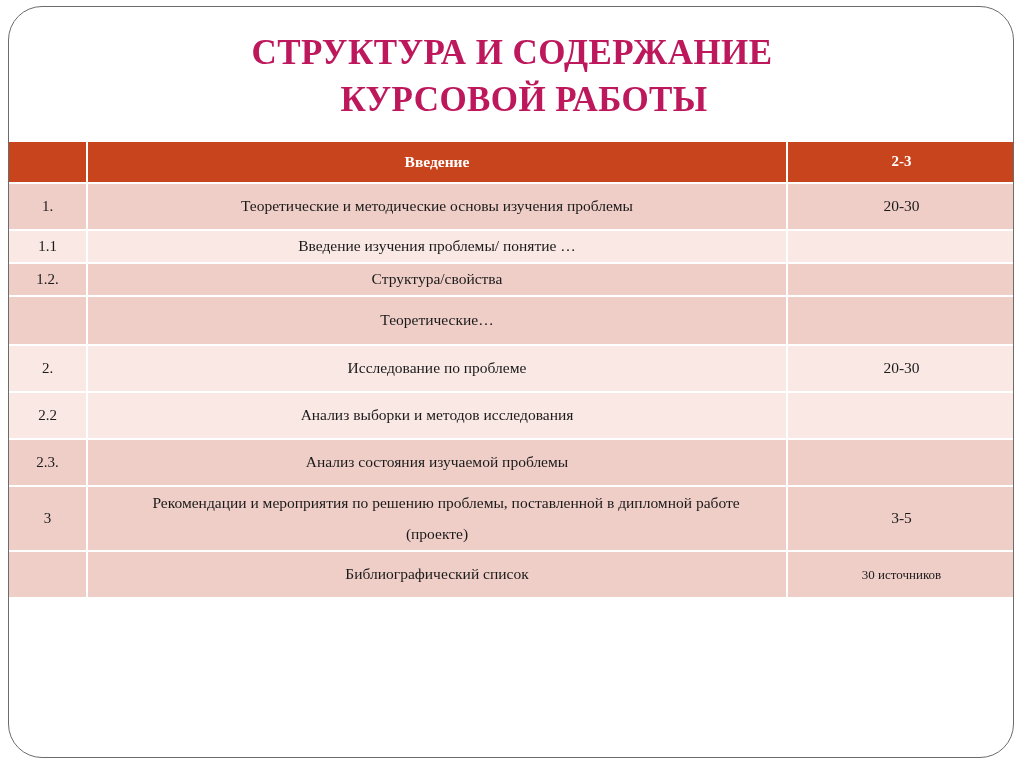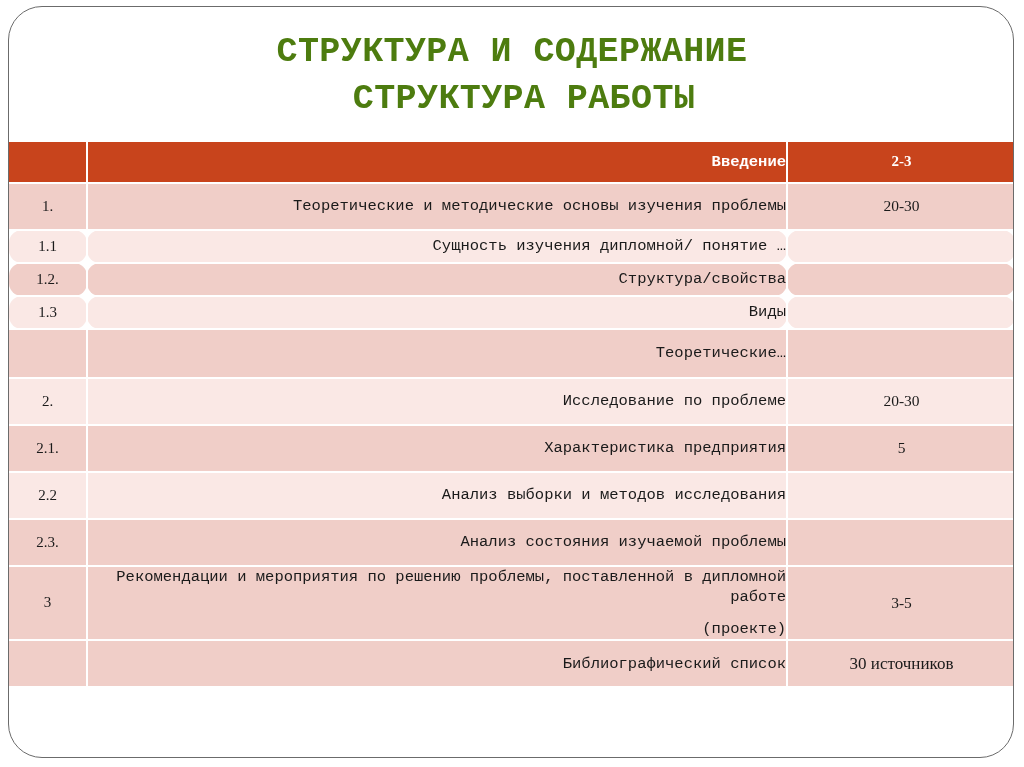--- a/index.html
+++ b/index.html
@@ -32,26 +32,26 @@
   
   #title-block {
     position: absolute;
     left: 0;
     top: 22px;
     width: 1006px;
     text-align: center;
     pointer-events: none;
   }
   .title-line {
-    font-family: Liberation Mono, monospace;
+    font-family: Liberation Serif, serif;
     font-weight: bold;
     font-size: 35px;
     line-height: 47px;
     letter-spacing: 0.4px;
-    color: #4d7c0f;
+    color: #be185d;
     white-space: nowrap;
   }
   .title-line.line2 {
     padding-left: 24px;
   }
 
   
   #content-table {
     position: absolute;
     left: 0;
@@ -73,62 +73,61 @@
     border-bottom: 2px solid #ffffff;
     line-height: 1.32;
   }
   #content-table td:last-child { border-right: none; margin-left: 36px; }
 
   .cell-num {
     text-align: center;
     font-size: 15px;
   }
   .cell-title {
-    text-align: right;
+    text-align: center;
     padding-left: 12px;
     padding-right: 8px;
-    font-family: Liberation Mono, monospace;
   }
   .cell-pages {
     text-align: center;
   }
 
   
   tr.row-head td {
     background: #C8441C;
     color: #ffffff;
     font-weight: bold;
     height: 40px;
     border-bottom: 2px solid #ffffff;
   }
   tr.row-head .cell-title { font-size: 15.5px; }
   tr.row-head .cell-pages { font-size: 15px; }
 
   
   tr.band-dark td  { background: #F0CEC8; }
   tr.band-light td { background: #FAE8E5; }
 
-  tr.h-std td  { height: 31px; border-radius: 13px; }
+  tr.h-std td  { height: 31px; }
   tr.h-tall td { height: 45px; }
   tr.h-big td  { height: 47px; }
   tr.h-two td  { height: 63px; }
 
   .two-line .l1 { display: block; margin-left: 18px; }
   .two-line .l2 { display: block; padding-top: 11px; }
 
-  .pages-big { font-size: 17px; }
+  .pages-big { font-size: 13px; }
 </style>
 </head>
 <body>
 
 <div id="slide-frame">
 
   <div id="title-block">
     <div class="title-line line1">СТРУКТУРА И СОДЕРЖАНИЕ</div>
-    <div class="title-line line2">СТРУКТУРА  РАБОТЫ</div>
+    <div class="title-line line2">КУРСОВОЙ  РАБОТЫ</div>
   </div>
 
   <table id="content-table">
     <colgroup>
       <col class="c-num">
       <col class="c-title">
       <col class="c-pages">
     </colgroup>
     <thead>
       <tr class="row-head">
@@ -138,47 +137,37 @@
       </tr>
     </thead>
     <tbody id="table-body">
         <tr class="band-dark h-tall">
           <td class="cell-num">1.</td>
           <td class="cell-title">Теоретические и методические основы изучения проблемы</td>
           <td class="cell-pages">20-30</td>
         </tr>
         <tr class="band-light h-std">
           <td class="cell-num">1.1</td>
-          <td class="cell-title">Сущность изучения дипломной/ понятие …</td>
+          <td class="cell-title">Введение изучения проблемы/ понятие …</td>
           <td class="cell-pages"></td>
         </tr>
         <tr class="band-dark h-std">
           <td class="cell-num">1.2.</td>
           <td class="cell-title">Структура/свойства</td>
-          <td class="cell-pages"></td>
-        </tr>
-        <tr class="band-light h-std">
-          <td class="cell-num">1.3</td>
-          <td class="cell-title">Виды</td>
           <td class="cell-pages"></td>
         </tr>
         <tr class="band-dark h-big">
           <td class="cell-num"></td>
           <td class="cell-title">Теоретические…</td>
           <td class="cell-pages"></td>
         </tr>
         <tr class="band-light h-tall">
           <td class="cell-num">2.</td>
           <td class="cell-title">Исследование по проблеме</td>
           <td class="cell-pages">20-30</td>
-        </tr>
-        <tr class="band-dark h-tall">
-          <td class="cell-num">2.1.</td>
-          <td class="cell-title">Характеристика предприятия</td>
-          <td class="cell-pages">5</td>
         </tr>
         <tr class="band-light h-tall">
           <td class="cell-num">2.2</td>
           <td class="cell-title">Анализ выборки и методов исследования</td>
           <td class="cell-pages"></td>
         </tr>
         <tr class="band-dark h-tall">
           <td class="cell-num">2.3.</td>
           <td class="cell-title">Анализ состояния изучаемой проблемы</td>
           <td class="cell-pages"></td>

